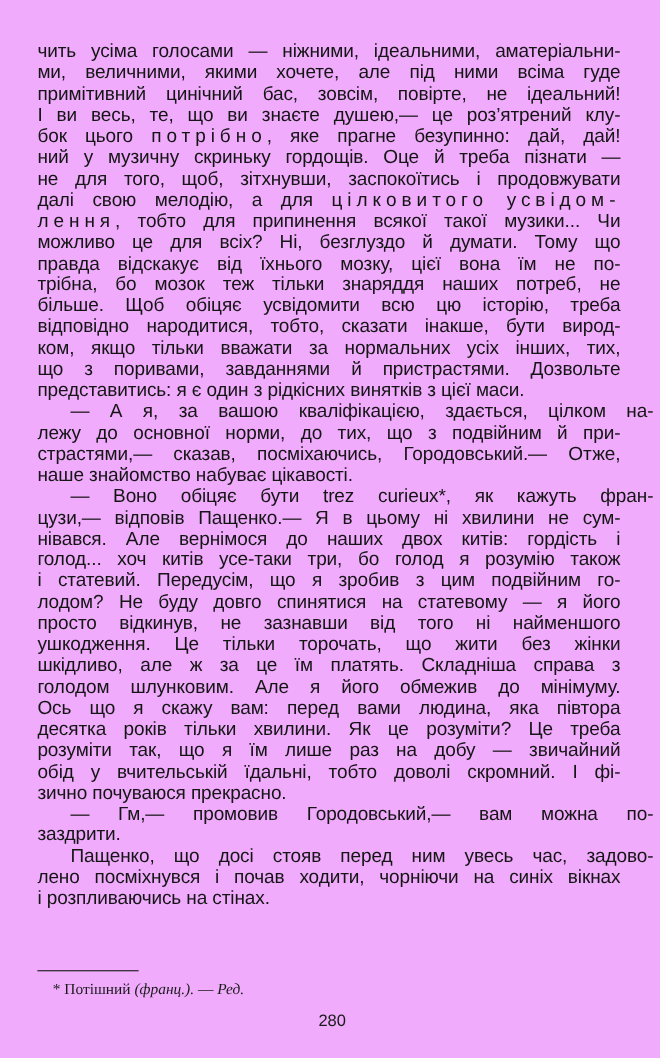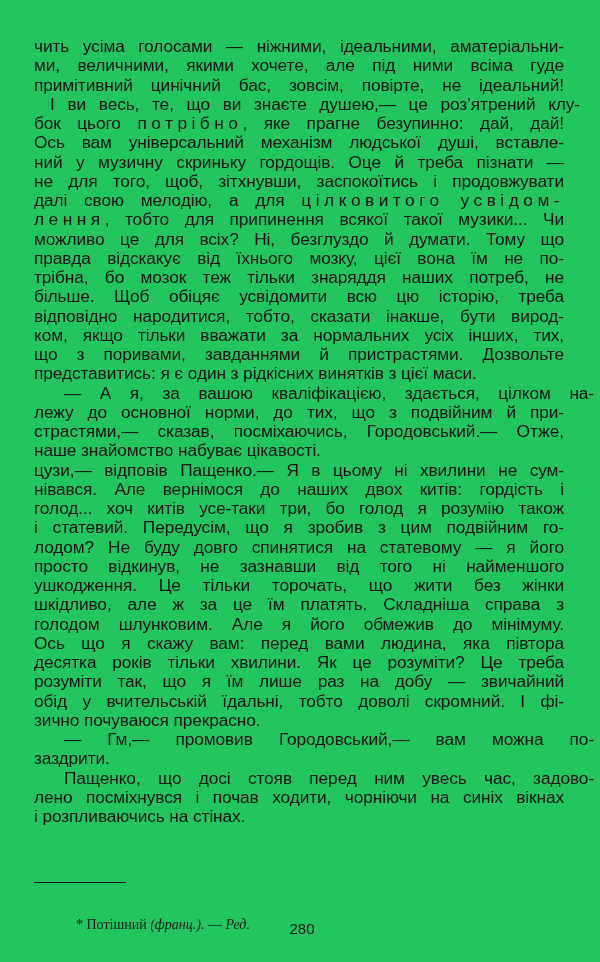--- a/index.html
+++ b/index.html
@@ -1,19 +1,19 @@
 <!DOCTYPE html>
 <html><head>
 <meta charset="utf-8">
 <style>
   html, body { margin: 0; padding: 0; background: #ffffff; }
   body { width: 600px; height: 962px; position: relative; overflow: hidden; }
   .page {
     position: absolute; left: 0; top: 0; width: 600px; height: 962px;
-    background: #22c55e; color: #151515;
+    background: #f0abfc; color: #151515;
     font-family: "Liberation Serif", "DejaVu Serif", serif;
   }
   .body-text {
     position: absolute; left: 34px; top: 37px; width: 530px;
     font-size: 17.3px; line-height: 19.25px;
     font-family: "Liberation Sans", "DejaVu Sans", sans-serif;
     font-stretch: condensed;
   }
   .line {
     display: block; height: 19.25px; white-space: nowrap;
@@ -22,63 +22,63 @@
     letter-spacing: -0.1px;
   }
   .line.last { text-align-last: left; }
   .line.indent { padding-left: 30px; }
   .sp { letter-spacing: 4.5px; }
   .footnote-rule {
     position: absolute; left: 34px; top: 882px; width: 92px; height: 0;
     border-top: 1.6px solid #1a1a1a;
   }
   .footnote {
-    position: absolute; left: 76px; top: 893px;
+    position: absolute; left: 48px; top: 893px;
     font-family: "Liberation Serif", "DejaVu Serif", serif;
-    font-size: 14px; line-height: 16px; color: #1a1a1a; margin-top: 24px;
+    font-size: 14px; line-height: 16px; color: #1a1a1a;
   }
   .footnote .it { font-style: italic; }
   .page-number {
     position: absolute; left: 0; width: 604px; top: 920px; text-align: center;
     font-family: "Liberation Sans", "DejaVu Sans", sans-serif;
     font-size: 15px; color: #1a1a1a;
   }
 </style>
 </head>
 <body>
 
 <div class="page">
   <div class="body-text" id="body-text">
       <div>
         <span class="line" style="display: block; width: 530px;">чить усіма голосами — ніжними, ідеальними, аматеріальни-</span>
         <span class="line" style="display: block; width: 530px;">ми, величними, якими хочете, але під ними всіма гуде</span>
         <span class="line" style="display: block; width: 530px;">примітивний цинічний бас, зовсім, повірте, не ідеальний!</span>
-        <span class="line" style="display: block; width: 530px; margin-left: 16px;">І ви весь, те, що ви знаєте душею,— це роз’ятрений клу-</span>
+        <span class="line" style="display: block; width: 530px;">І ви весь, те, що ви знаєте душею,— це роз’ятрений клу-</span>
         <span class="line" style="display: block; width: 530px;">бок цього <span class="sp">потрібно</span>, яке прагне безупинно: дай, дай!</span>
-        <span class="line" style="display: block; width: 530px;">Ось вам універсальний механізм людської душі, вставле-</span>
         <span class="line" style="display: block; width: 530px;">ний у музичну скриньку гордощів. Оце й треба пізнати —</span>
         <span class="line" style="display: block; width: 530px;">не для того, щоб, зітхнувши, заспокоїтись і продовжувати</span>
         <span class="line" style="display: block; width: 530px;">далі свою мелодію, а для <span class="sp">цілковитого</span> <span class="sp">усвідом-</span></span>
         <span class="line" style="display: block; width: 530px;"><span class="sp">лення</span>, тобто для припинення всякої такої музики... Чи</span>
         <span class="line" style="display: block; width: 530px;">можливо це для всіх? Ні, безглуздо й думати. Тому що</span>
         <span class="line" style="display: block; width: 530px;">правда відскакує від їхнього мозку, цієї вона їм не по-</span>
         <span class="line" style="display: block; width: 530px;">трібна, бо мозок теж тільки знаряддя наших потреб, не</span>
         <span class="line" style="display: block; width: 530px;">більше. Щоб обіцяє усвідомити всю цю історію, треба</span>
         <span class="line" style="display: block; width: 530px;">відповідно народитися, тобто, сказати інакше, бути вирод-</span>
         <span class="line" style="display: block; width: 530px;">ком, якщо тільки вважати за нормальних усіх інших, тих,</span>
         <span class="line" style="display: block; width: 530px;">що з поривами, завданнями й пристрастями. Дозвольте</span>
         <span class="line last" style="display: block; width: 530px;">представитись: я є один з рідкісних винятків з цієї маси.</span>
       </div>
       <div>
         <span class="line indent" style="display: block; width: 530px;">— А я, за вашою кваліфікацією, здається, цілком на-</span>
         <span class="line" style="display: block; width: 530px;">лежу до основної норми, до тих, що з подвійним й при-</span>
         <span class="line" style="display: block; width: 530px;">страстями,— сказав, посміхаючись, Городовський.— Отже,</span>
         <span class="line last" style="display: block; width: 530px;">наше знайомство набуває цікавості.</span>
       </div>
       <div>
+        <span class="line indent" style="display: block; width: 530px;">— Воно обіцяє бути trez curieux*, як кажуть фран-</span>
         <span class="line" style="display: block; width: 530px;">цузи,— відповів Пащенко.— Я в цьому ні хвилини не сум-</span>
         <span class="line" style="display: block; width: 530px;">нівався. Але вернімося до наших двох китів: гордість і</span>
         <span class="line" style="display: block; width: 530px;">голод... хоч китів усе-таки три, бо голод я розумію також</span>
         <span class="line" style="display: block; width: 530px;">і статевий. Передусім, що я зробив з цим подвійним го-</span>
         <span class="line" style="display: block; width: 530px;">лодом? Не буду довго спинятися на статевому — я його</span>
         <span class="line" style="display: block; width: 530px;">просто відкинув, не зазнавши від того ні найменшого</span>
         <span class="line" style="display: block; width: 530px;">ушкодження. Це тільки торочать, що жити без жінки</span>
         <span class="line" style="display: block; width: 530px;">шкідливо, але ж за це їм платять. Складніша справа з</span>
         <span class="line" style="display: block; width: 530px;">голодом шлунковим. Але я його обмежив до мінімуму.</span>
         <span class="line" style="display: block; width: 530px;">Ось що я скажу вам: перед вами людина, яка півтора</span>

